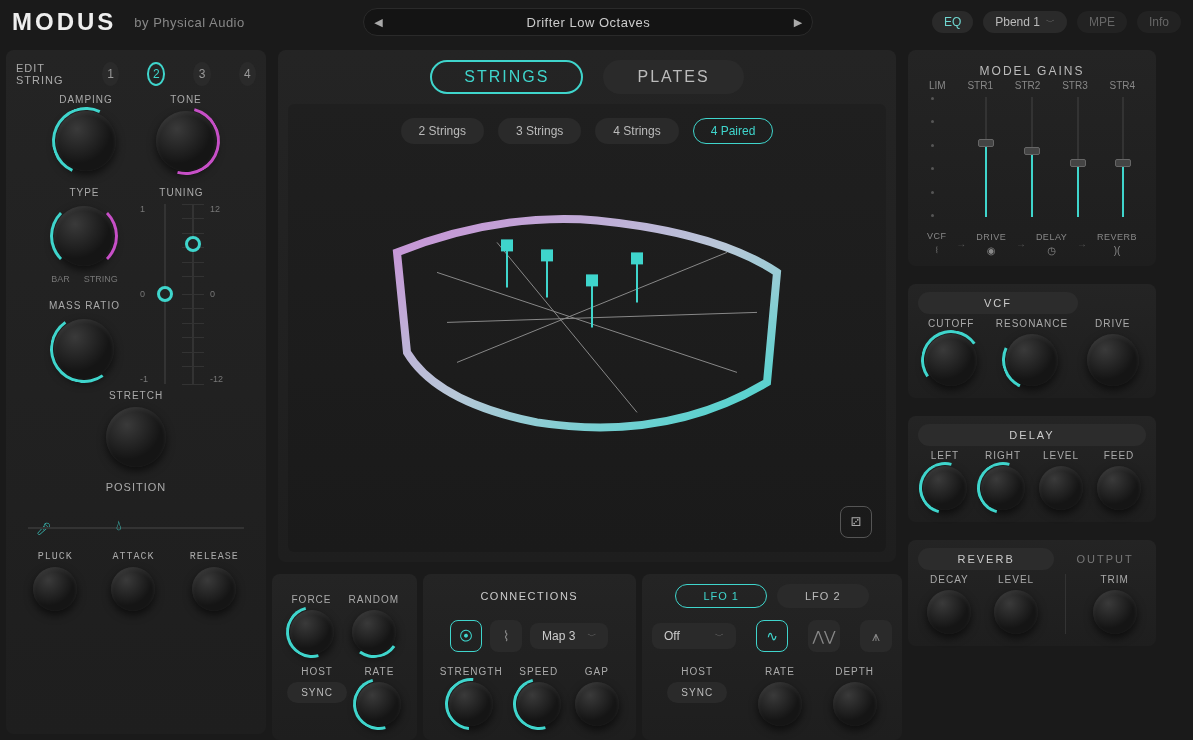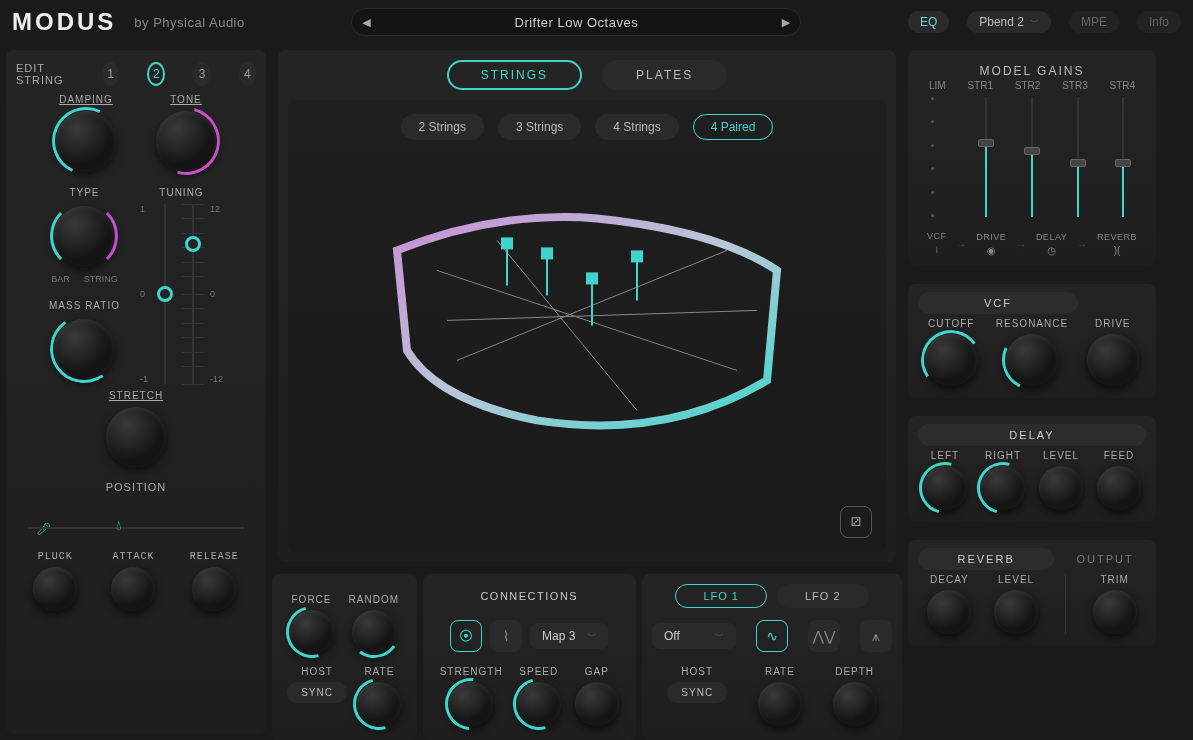--- a/index.html
+++ b/index.html
@@ -31,21 +31,21 @@
   width: 450px; height: 28px;
   background: #141414;
   border: 1px solid #2a2a2a;
   border-radius: 14px;
   display: flex; align-items: center;
   padding: 0 10px;
   position: relative;
 }
 .preset-arrow { color: #aaa; cursor: pointer; font-size: 11px;}
 .preset-name { flex:1; text-align:center; color:#ccc; font-size:13px; letter-spacing:0.5px;}
-.hdr-btns { display:flex; align-items:center; gap:18px; }
+.hdr-btns { display:flex; align-items:center; gap:10px; }
 .pill-btn {
   background:#2a2a2a; border-radius:12px; padding:4px 12px;
   color:#bbb; font-size:12px; cursor:pointer;
   display:inline-flex; align-items:center; gap:6px;
 }
 .pill-btn.accent{ color:#6fd6d0;}
 .chev{ font-size:9px; color:#888;}
 .main { display:flex; height: 696px; }
 .panel {
   background: linear-gradient(180deg,#242424,#1e1e1e);
@@ -59,21 +59,21 @@
 .label { text-align:center; font-size:11px; letter-spacing:1px; color:#aaa; text-transform:uppercase;}
 .row { display:flex; gap:8px; align-items:center; justify-content:center;}
 .string-tab {
   width:24px;height:24px;border-radius:50%;
   background:#2a2a2a; color:#999;
   display:flex;align-items:center;justify-content:center;
   font-size:12px; cursor:pointer;
 }
 .string-tab.active{ border:2px solid #3fd5cc; color:#3fd5cc; background:transparent;}
 
-.knob-wrap{ display:flex;flex-direction:column;align-items:center;gap:6px;text-decoration:underline;}
+.knob-wrap{ display:flex;flex-direction:column;align-items:center;gap:6px;}
 .knob {
   width:60px;height:60px;border-radius:50%;
   background: radial-gradient(circle at 35% 30%, #3a3a3a, #151515 60%);
   box-shadow: 0 4px 8px rgba(0,0,0,0.6), inset 0 2px 4px rgba(255,255,255,0.08);
   position:relative;
   cursor:pointer;
 }
 .knob.small{width:44px;height:44px;}
 .knob.med{width:52px;height:52px;}
 .arc {
@@ -92,21 +92,21 @@
 .vthumb{ position:absolute; left:50%; transform:translate(-50%,-50%);
   width:16px;height:16px;border-radius:50%;
   background:#222; border:3px solid #3fd5cc; cursor:pointer;
 }
 .pos-slider{ position:relative; height:40px; margin:4px 12px 0;}
 .pos-track{position:absolute;left:0;right:0;top:30px;height:2px;background:#333;}
 .pos-thumb{ position:absolute; top:20px; transform:translateX(-50%); font-size:14px; color:#3fd5cc; cursor:pointer;}
 .mic-icon{ position:absolute; left:8px; top:25px; color:#3fd5cc;}
 .main-tab {
   padding:8px 34px;border-radius:18px;background:#2a2a2a;color:#bbb;
-  letter-spacing:2px; font-size:12px; cursor:pointer;
+  letter-spacing:2px; font-size:16px; cursor:pointer;
 }
 .main-tab.active{ border:2px solid #3fd5cc; color:#3fd5cc; background:transparent; padding:6px 32px;}
 .sub-tab{padding:6px 18px;border-radius:16px;background:#2a2a2a;font-size:12px;cursor:pointer;color:#bbb;}
 .sub-tab.active{border:1px solid #3fd5cc;color:#3fd5cc;background:transparent; padding:5px 17px;}
 .viz { flex:1; position:relative; background:linear-gradient(180deg,#1f1f1f,#1a1a1a); border-radius:6px;}
 .dice{ position:absolute; right:14px; bottom:14px; width:32px;height:32px;border-radius:8px;border:1px solid #555;display:flex;align-items:center;justify-content:center;color:#aaa;cursor:pointer;}
 svg.plate{position:absolute; left:50%; top:50%; transform:translate(-50%,-52%);}
 .bottom{ display:flex; gap:6px;}
 .bottom .panel{ margin:0; padding:10px;}
 .sect-head{ background:#2c2c2c; border-radius:16px; padding:6px 20px; text-align:center; font-size:11px; letter-spacing:1.5px; color:#ccc; }
@@ -144,21 +144,21 @@
   <span class="logo">MODUS</span>
   <span class="byline">by Physical Audio</span>
   <div class="preset-bar">
     <span class="preset-arrow">◀</span>
     <span class="preset-name">Drifter Low Octaves</span>
     <span class="preset-arrow">▶</span>
   </div>
   <div class="hdr-btns">
     <span class="pill-btn accent">EQ</span>
     <span class="pill-btn">
-      <span>Pbend 2</span>
+      <span>Pbend 1</span>
       <span class="chev">﹀</span>
     </span>
     <span class="pill-btn" style="background:#222;color:#666;">MPE</span>
     <span class="pill-btn" style="background:#222;color:#666;">Info</span>
   </div>
 </div>
 
 <div class="main">
 
   <div class="panel left">

